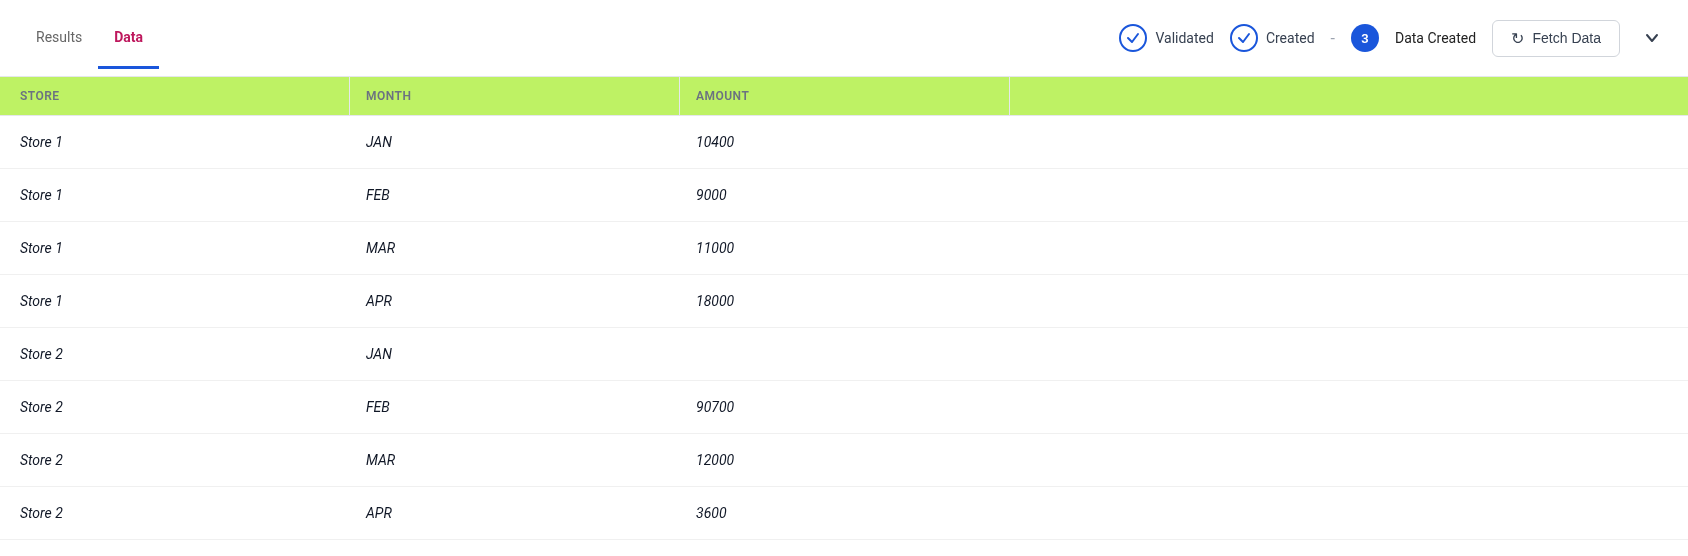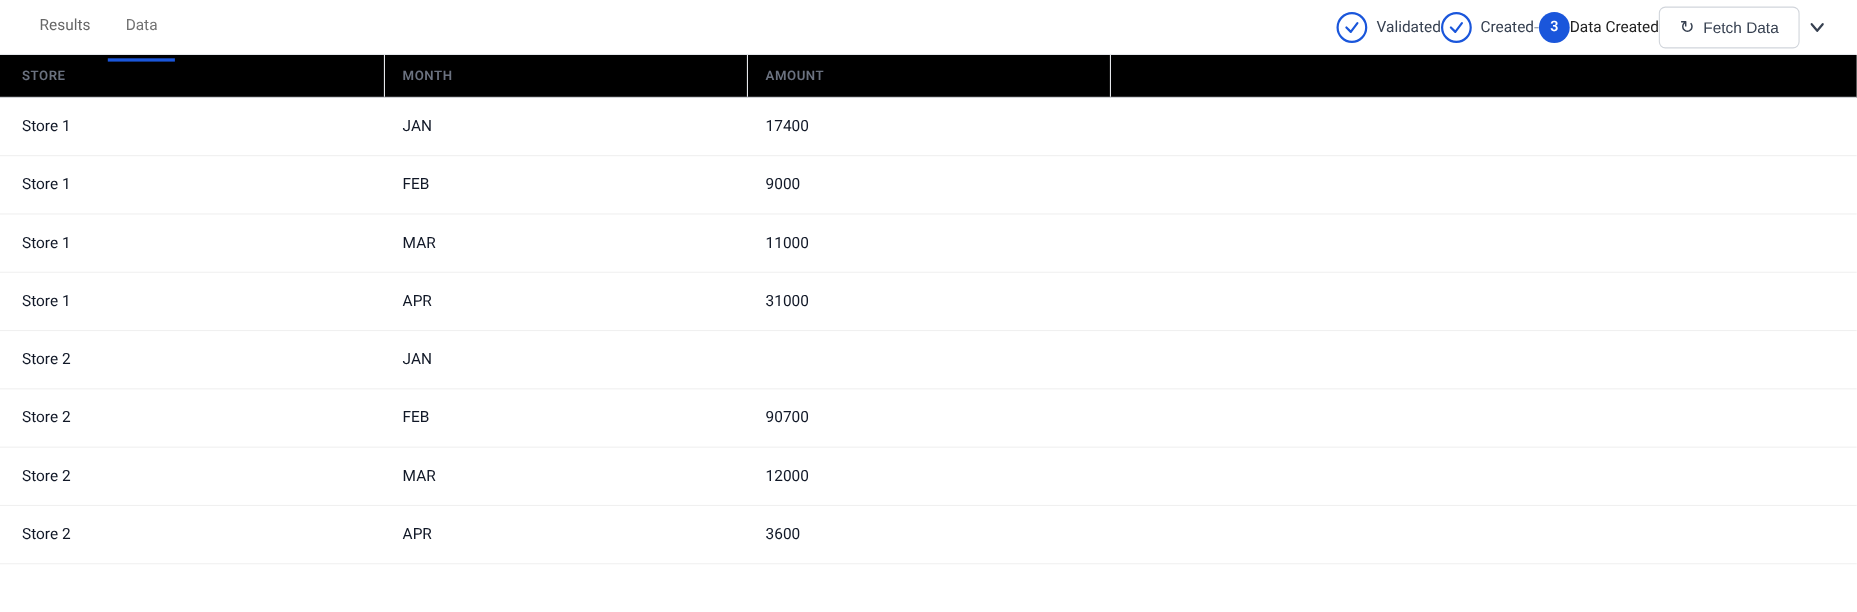--- a/index.html
+++ b/index.html
@@ -15,21 +15,21 @@
       font-size: 14px;
       width: 1688px;
       min-height: 556px;
     }
 
     
     .top-bar {
       display: flex;
       align-items: center;
       padding: 0 20px;
-      height: 50px;
+      height: 77px;
       border-bottom: 1px solid #e5e7eb;
       background: #ffffff;
     }
 
     .tabs {
       display: flex;
       align-items: center;
       gap: 0;
       margin-right: auto;
     }
@@ -40,28 +40,29 @@
       display: flex;
       align-items: center;
       font-size: 14px;
       color: #666;
       cursor: pointer;
       position: relative;
       border-bottom: 3px solid transparent;
     }
 
     .tab.active {
-      color: #737373;
+      color: #be185d;
       border-bottom: 3px solid #1a56db;
-      font-weight: 400;
+      font-weight: 700;
     }
 
     .status-area {
       display: flex;
       align-items: center;
+      gap: 16px;
     }
 
     .status-item {
       display: flex;
       align-items: center;
       gap: 8px;
       font-size: 14px;
       color: #374151;
     }
 
@@ -128,21 +129,21 @@
     }
 
     
     .table-container {
       width: 100%;
     }
 
     .table-header {
       display: grid;
       grid-template-columns: 330px 330px 330px 1fr;
-      background: #000000;
+      background: #bef264;
       border-bottom: 1px solid #e5e7eb;
       padding: 0 20px;
     }
 
     .table-header-cell {
       padding: 12px 0;
       font-size: 12px;
       font-weight: 600;
       color: #6b7280;
       letter-spacing: 0.04em;
@@ -162,20 +163,21 @@
       display: grid;
       grid-template-columns: 330px 330px 330px 1fr;
       padding: 0 20px;
       border-bottom: 1px solid #f0f0f0;
     }
 
     .table-cell {
       padding: 18px 0;
       font-size: 14px;
       color: #111827;
+      font-style: italic;
     }
 
     .table-cell:not(:last-child) {
       padding-right: 16px;
     }
 
     .table-cell:not(:first-child) {
       padding-left: 16px;
     }
   </style>
@@ -234,39 +236,39 @@
     <div class="table-header-cell">STORE</div>
     <div class="table-header-cell">MONTH</div>
     <div class="table-header-cell">AMOUNT</div>
     <div class="table-header-cell"></div>
   </div>
 
   <div id="table-body">
       <div class="table-row">
       <div class="table-cell">Store 1</div>
       <div class="table-cell">JAN</div>
-      <div class="table-cell">17400</div>
+      <div class="table-cell">10400</div>
       <div class="table-cell"></div>
     </div>
       <div class="table-row">
       <div class="table-cell">Store 1</div>
       <div class="table-cell">FEB</div>
       <div class="table-cell">9000</div>
       <div class="table-cell"></div>
     </div>
       <div class="table-row">
       <div class="table-cell">Store 1</div>
       <div class="table-cell">MAR</div>
       <div class="table-cell">11000</div>
       <div class="table-cell"></div>
     </div>
       <div class="table-row">
       <div class="table-cell">Store 1</div>
       <div class="table-cell">APR</div>
-      <div class="table-cell">31000</div>
+      <div class="table-cell">18000</div>
       <div class="table-cell"></div>
     </div>
       <div class="table-row">
       <div class="table-cell">Store 2</div>
       <div class="table-cell">JAN</div>
       <div class="table-cell"></div>
     </div>
       <div class="table-row">
       <div class="table-cell">Store 2</div>
       <div class="table-cell">FEB</div>

